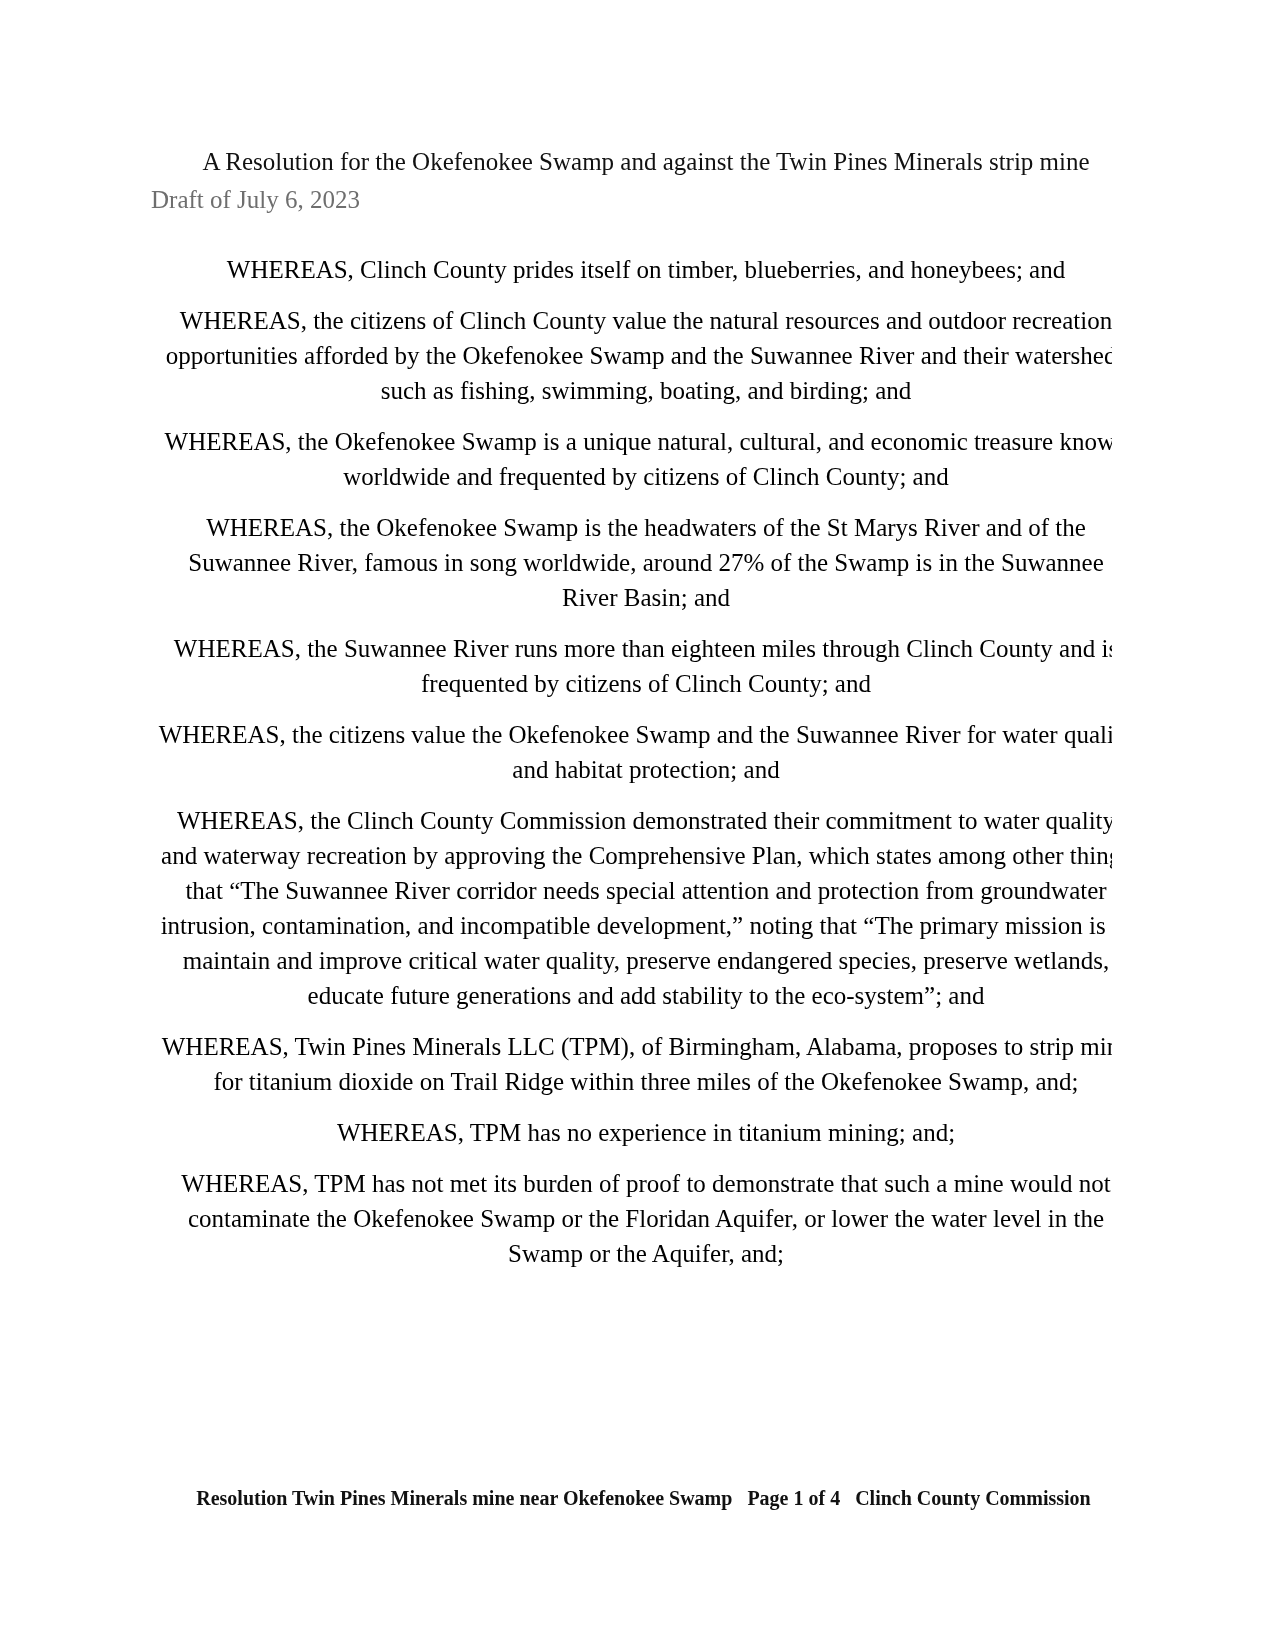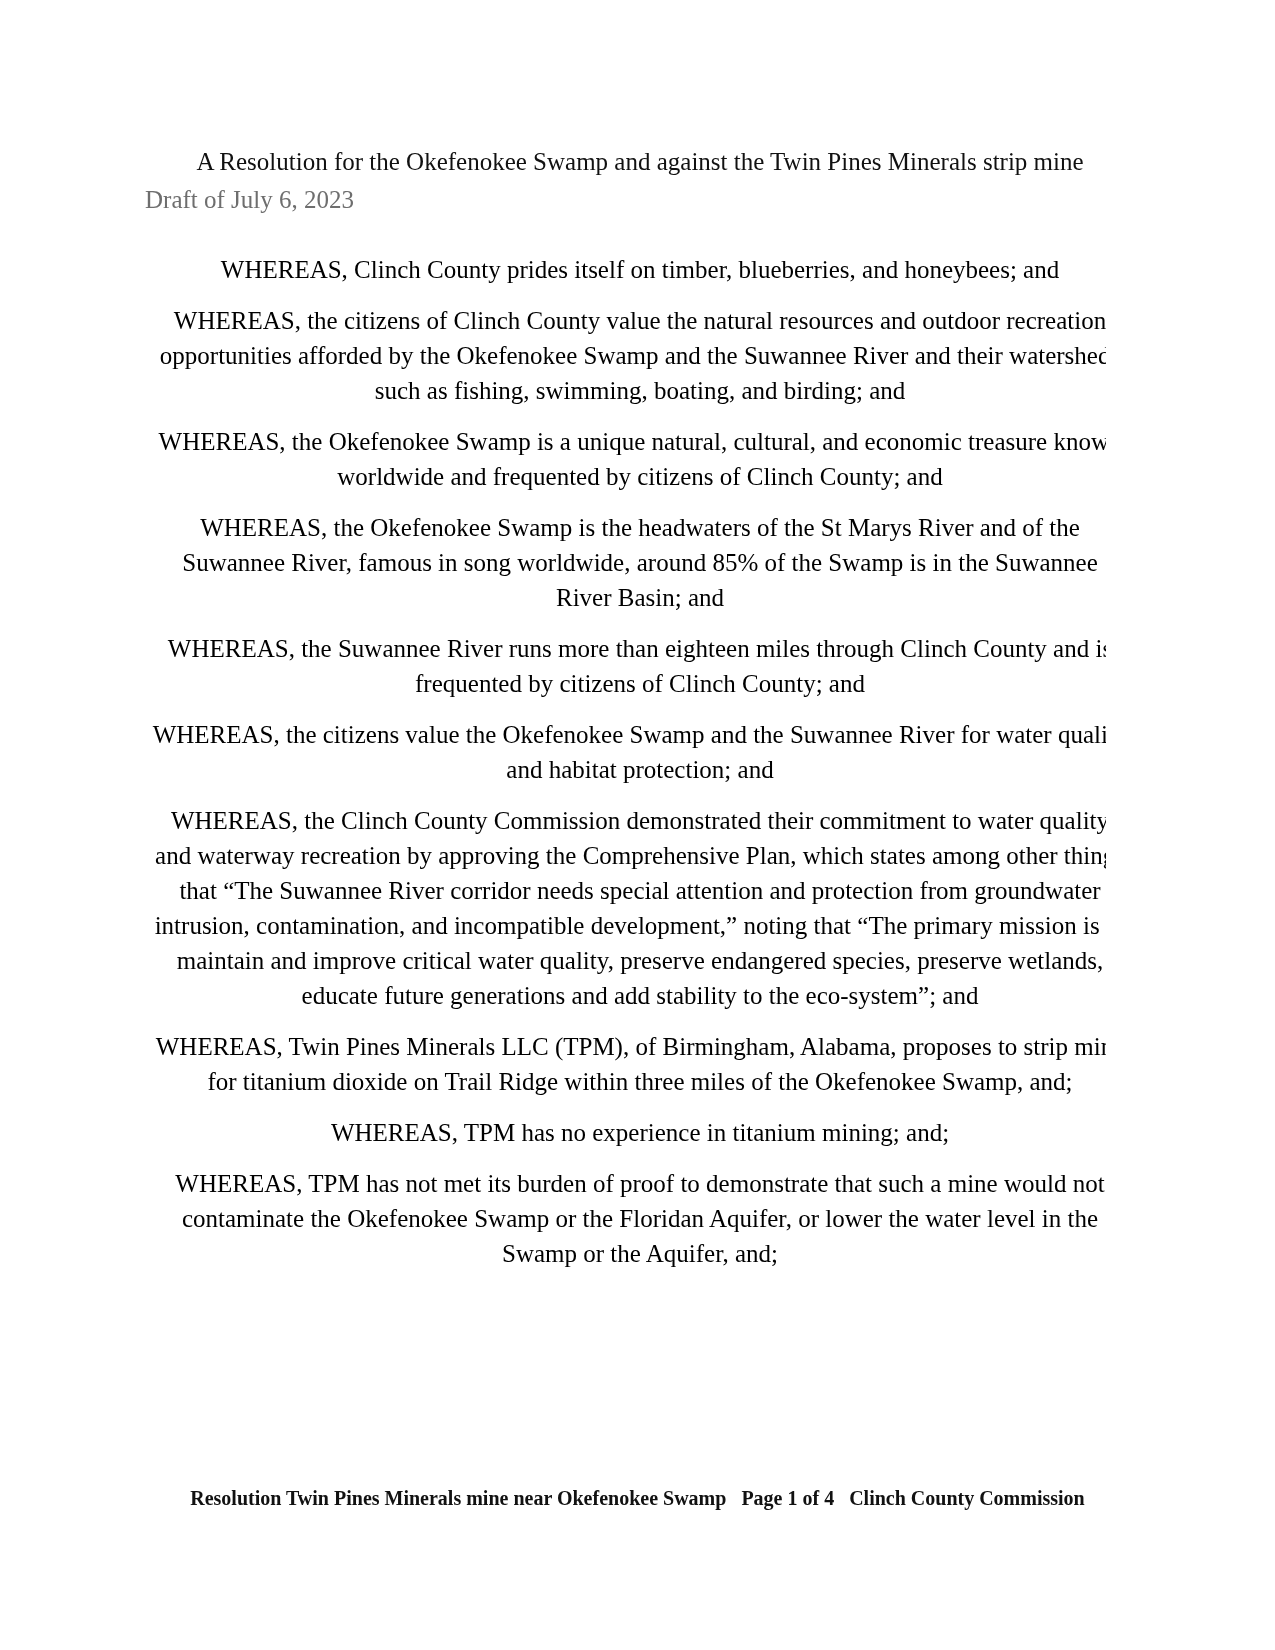--- a/index.html
+++ b/index.html
@@ -4,20 +4,21 @@
 <style>
   html, body { margin: 0; padding: 0; background: #ffffff; }
   .page {
     position: relative;
     width: 1106px;
     height: 1650px;
     background: #ffffff;
     font-family: "Liberation Serif", serif;
     color: #000000;
     overflow: hidden;
+    margin-left: 6px;
   }
   .content {
     position: absolute;
     left: 145px;
     top: 144px;
     width: 990px;
   }
   .doc-title {
     text-align: center;
     font-size: 25px;
@@ -64,21 +65,21 @@
     <div class="doc-subtitle">Draft of July 6, 2023</div>
 
     <div class="body-text">
       <p>WHEREAS, Clinch County prides itself on timber, blueberries, and honeybees; and</p>
       <p>WHEREAS, the citizens of Clinch County value the natural resources and outdoor recreation
 opportunities afforded by the Okefenokee Swamp and the Suwannee River and their watersheds
 such as fishing, swimming, boating, and birding; and</p>
       <p>WHEREAS, the Okefenokee Swamp is a unique natural, cultural, and economic treasure known
 worldwide and frequented by citizens of Clinch County; and</p>
       <p>WHEREAS, the Okefenokee Swamp is the headwaters of the St Marys River and of the
-Suwannee River, famous in song worldwide, around 85% of the Swamp is in the Suwannee
+Suwannee River, famous in song worldwide, around 27% of the Swamp is in the Suwannee
 River Basin; and</p>
       <p>WHEREAS, the Suwannee River runs more than eighteen miles through Clinch County and is
 frequented by citizens of Clinch County; and</p>
       <p>WHEREAS, the citizens value the Okefenokee Swamp and the Suwannee River for water quality
 and habitat protection; and</p>
       <p>WHEREAS, the Clinch County Commission demonstrated their commitment to water quality
 and waterway recreation by approving the Comprehensive Plan, which states among other things
 that “The Suwannee River corridor needs special attention and protection from groundwater
 intrusion, contamination, and incompatible development,” noting that “The primary mission is to
 maintain and improve critical water quality, preserve endangered species, preserve wetlands,

